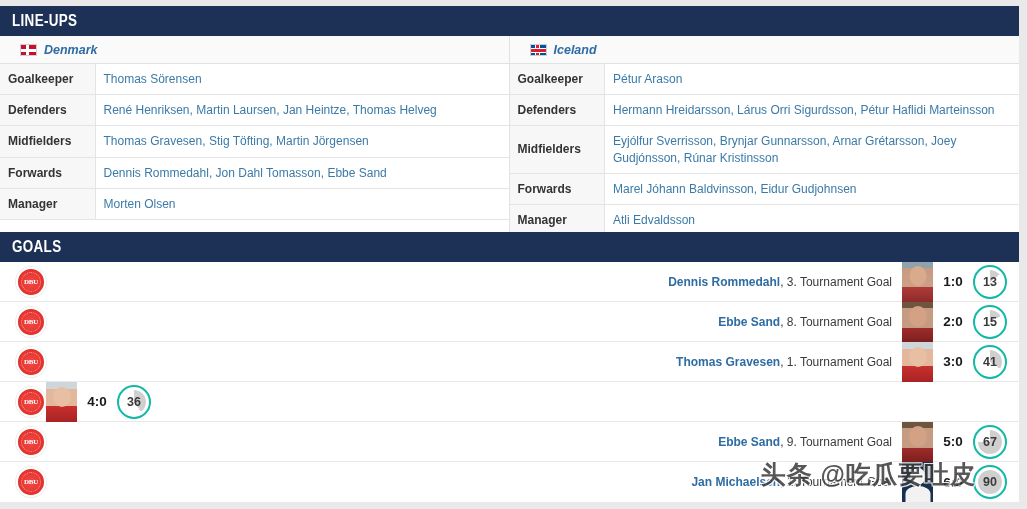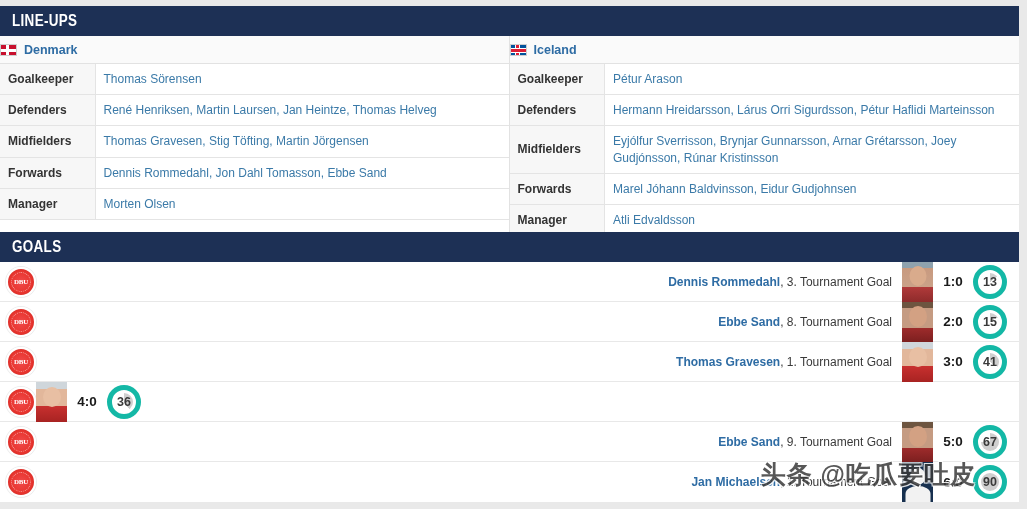--- a/index.html
+++ b/index.html
@@ -34,23 +34,24 @@
   .lineups-block { position: absolute; left: 0; top: 6px; width: 1019px; }
   .lineups-body { display: flex; background:#ffffff; }
   .lineup-col { width: 509.5px; background: #fff; }
   .lineup-col.left { border-right: 1px solid #e2e2e2; }
 
   .team-head {
     height: 28px;
     display: flex;
     align-items: center;
     gap: 7px;
-    padding: 0 0;
+    padding: 0 20px;
     background: #fafafa;
     border-bottom: 1px solid #e2e2e2;
+    font-style: italic;
   }
   .team-name {
     color: #2e6ca4;
     font-size: 12.5px;
     font-weight: bold;
   }
 
   
   .flag { width: 17px; height: 12px; display: inline-block; position: relative; flex: none; border: 1px solid #cfcfcf; }
   .flag-dk { background: #c8102e; }
@@ -82,21 +83,21 @@
     height: 40px;
     display: flex;
     align-items: center;
     border-bottom: 1px solid #e8e8e8;
     position: relative;
   }
   .goal-row:last-child { border-bottom: none; }
 
   .crest {
     width: 30px; height: 30px; border-radius: 50%;
-    margin-left: 6px; flex: none;
+    margin-left: 16px; flex: none;
     background: radial-gradient(circle at 50% 50%, #f04a4a 0%, #e8352f 58%, #c5241f 100%);
     border: 2px solid #ffffff;
     box-shadow: 0 0 0 1px #ededed;
     display: flex; align-items: center; justify-content: center;
     position: relative;
   }
   .crest::before{
     content:""; position:absolute; inset:3px; border-radius:50%;
     border:1px dotted rgba(255,255,255,.55);
   }
@@ -143,21 +144,21 @@
     font-weight: bold;
     color: #1a1a1a;
   }
 
   .clock {
     width: 34px; height: 34px; flex: none;
     margin-right: 12px;
     border-radius: 50%;
     position: relative;
     background: #ffffff;
-    border: 5px solid #14b8a6;
+    border: 2px solid #14b8a6;
     text-align: right;
   }
   .clock-ticks {
     position: absolute; inset: 2px; border-radius: 50%;
     background:
       repeating-conic-gradient(from 0deg, #bdbdbd 0deg 1.2deg, transparent 1.2deg 30deg);
     -webkit-mask: radial-gradient(circle, transparent 0 11px, #000 11px 15px, transparent 15px);
             mask: radial-gradient(circle, transparent 0 11px, #000 11px 15px, transparent 15px);
   }
   .clock-wedge {

